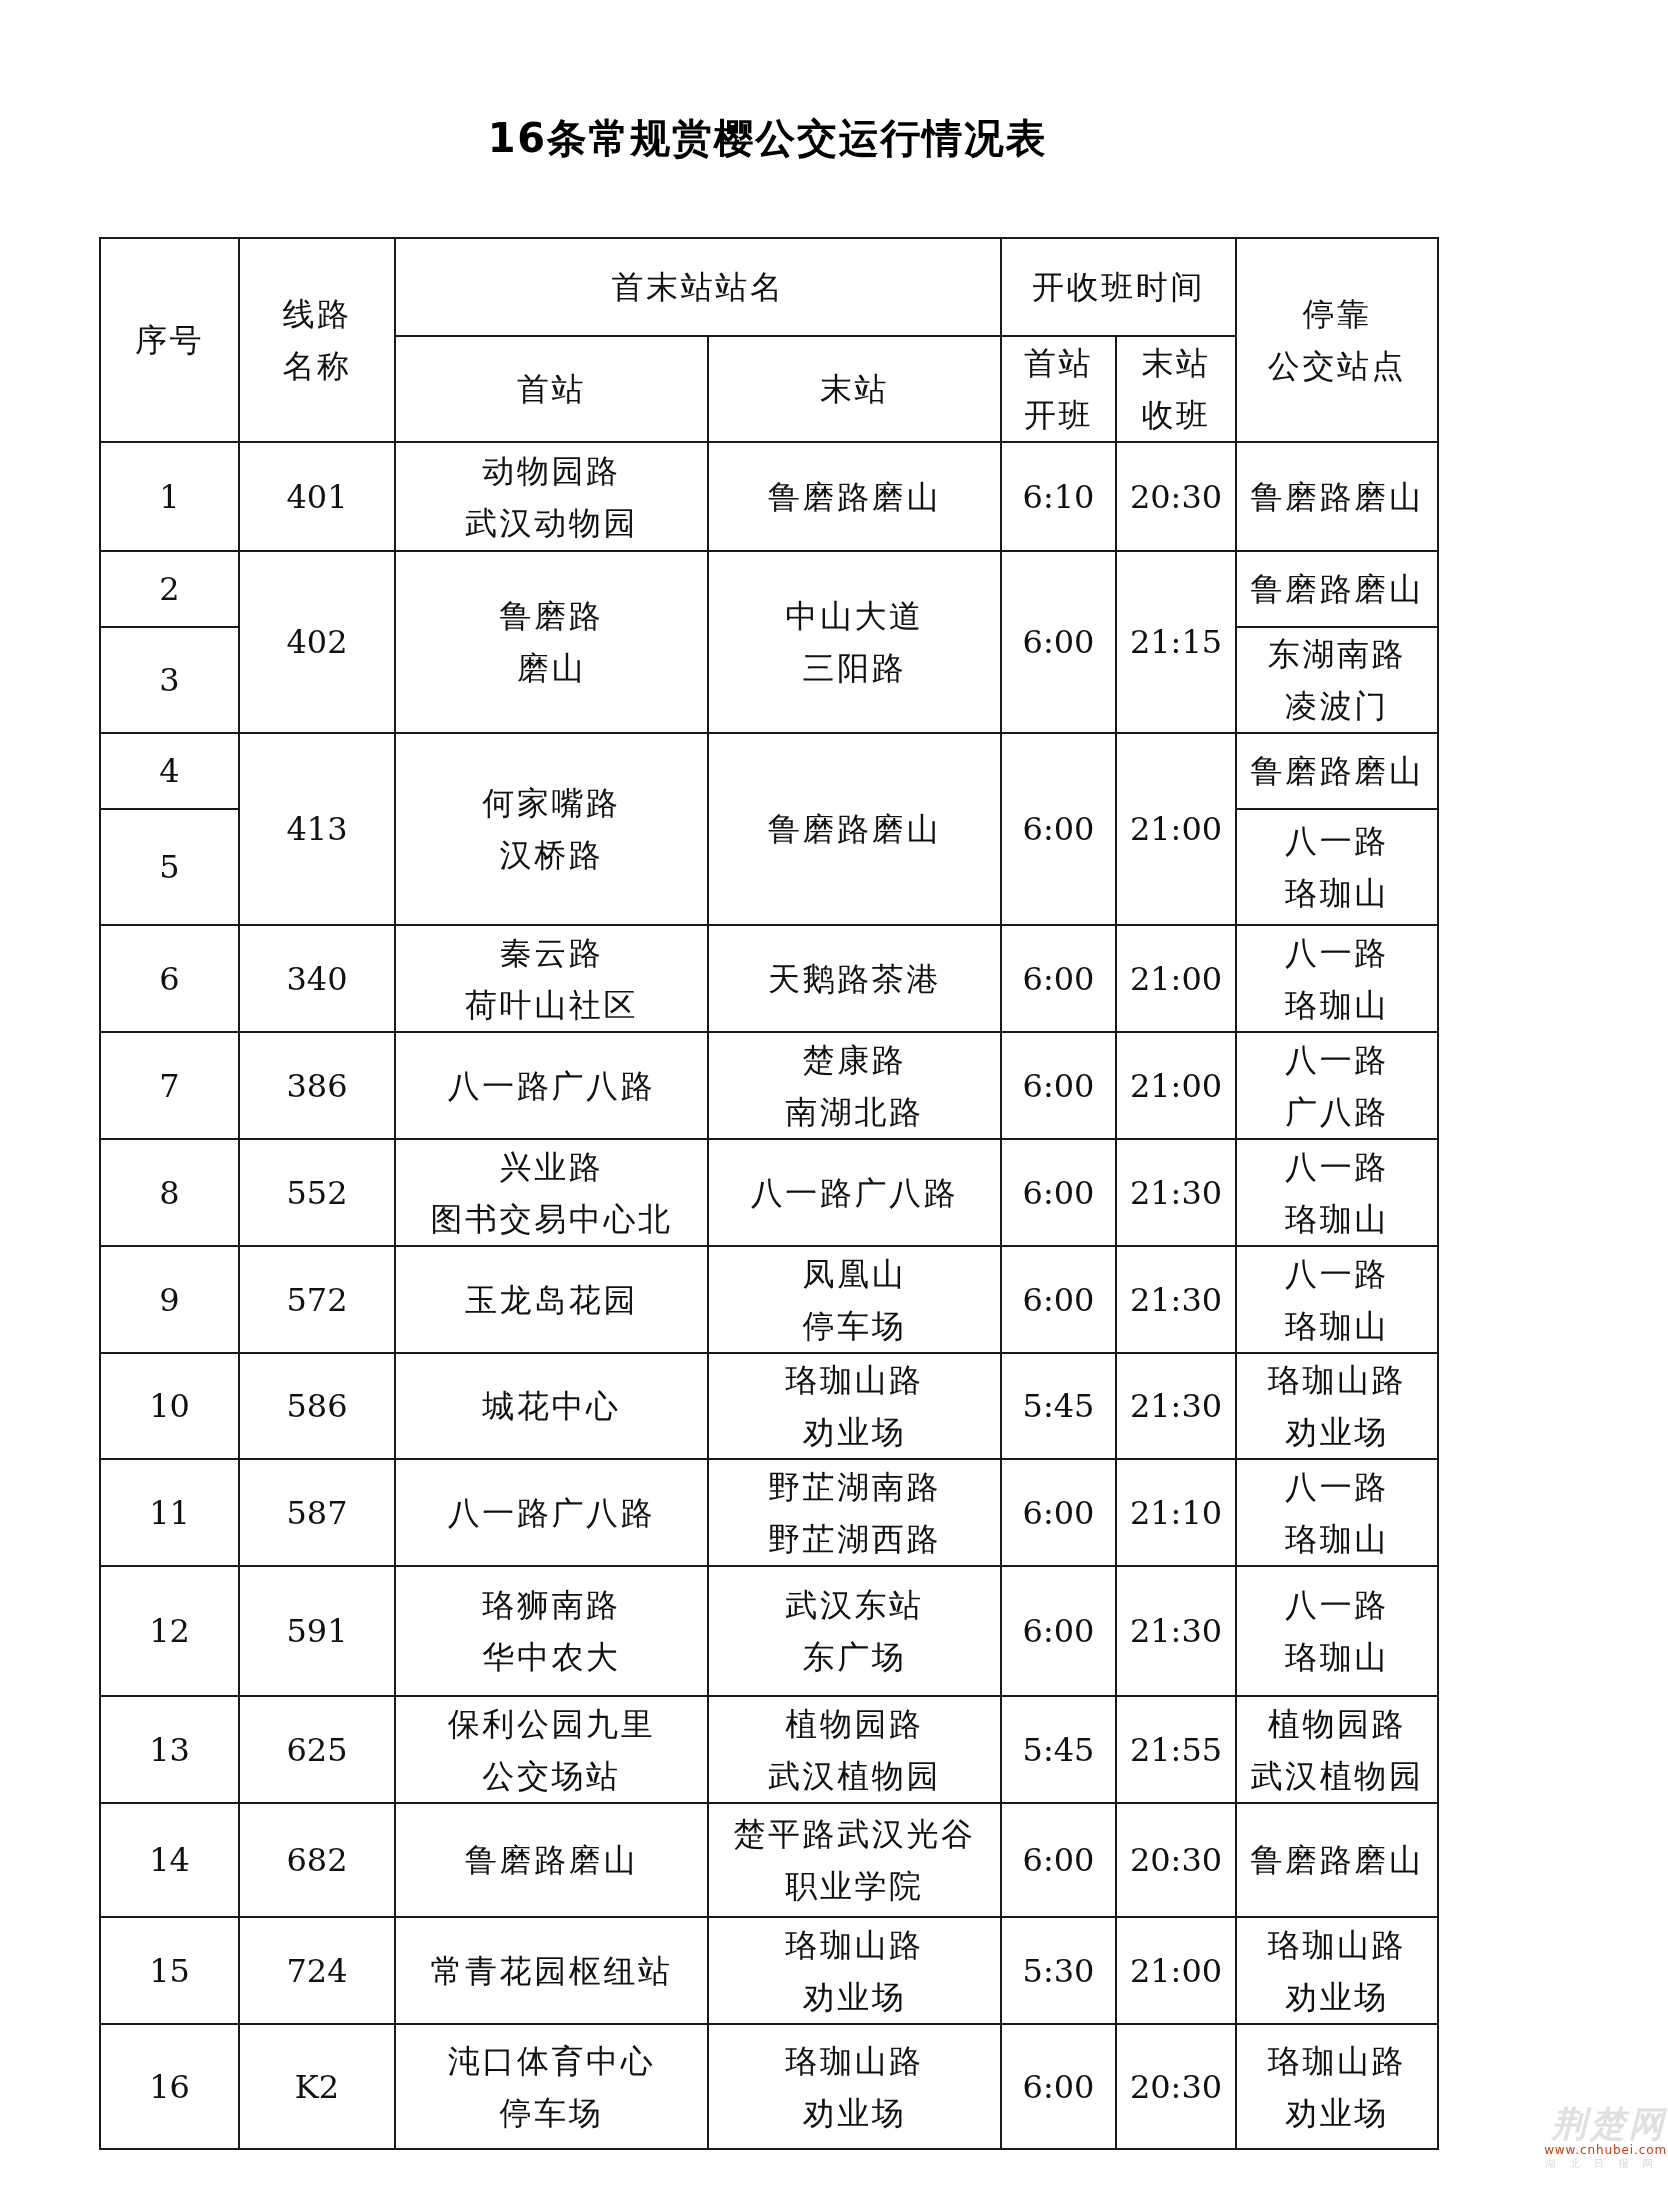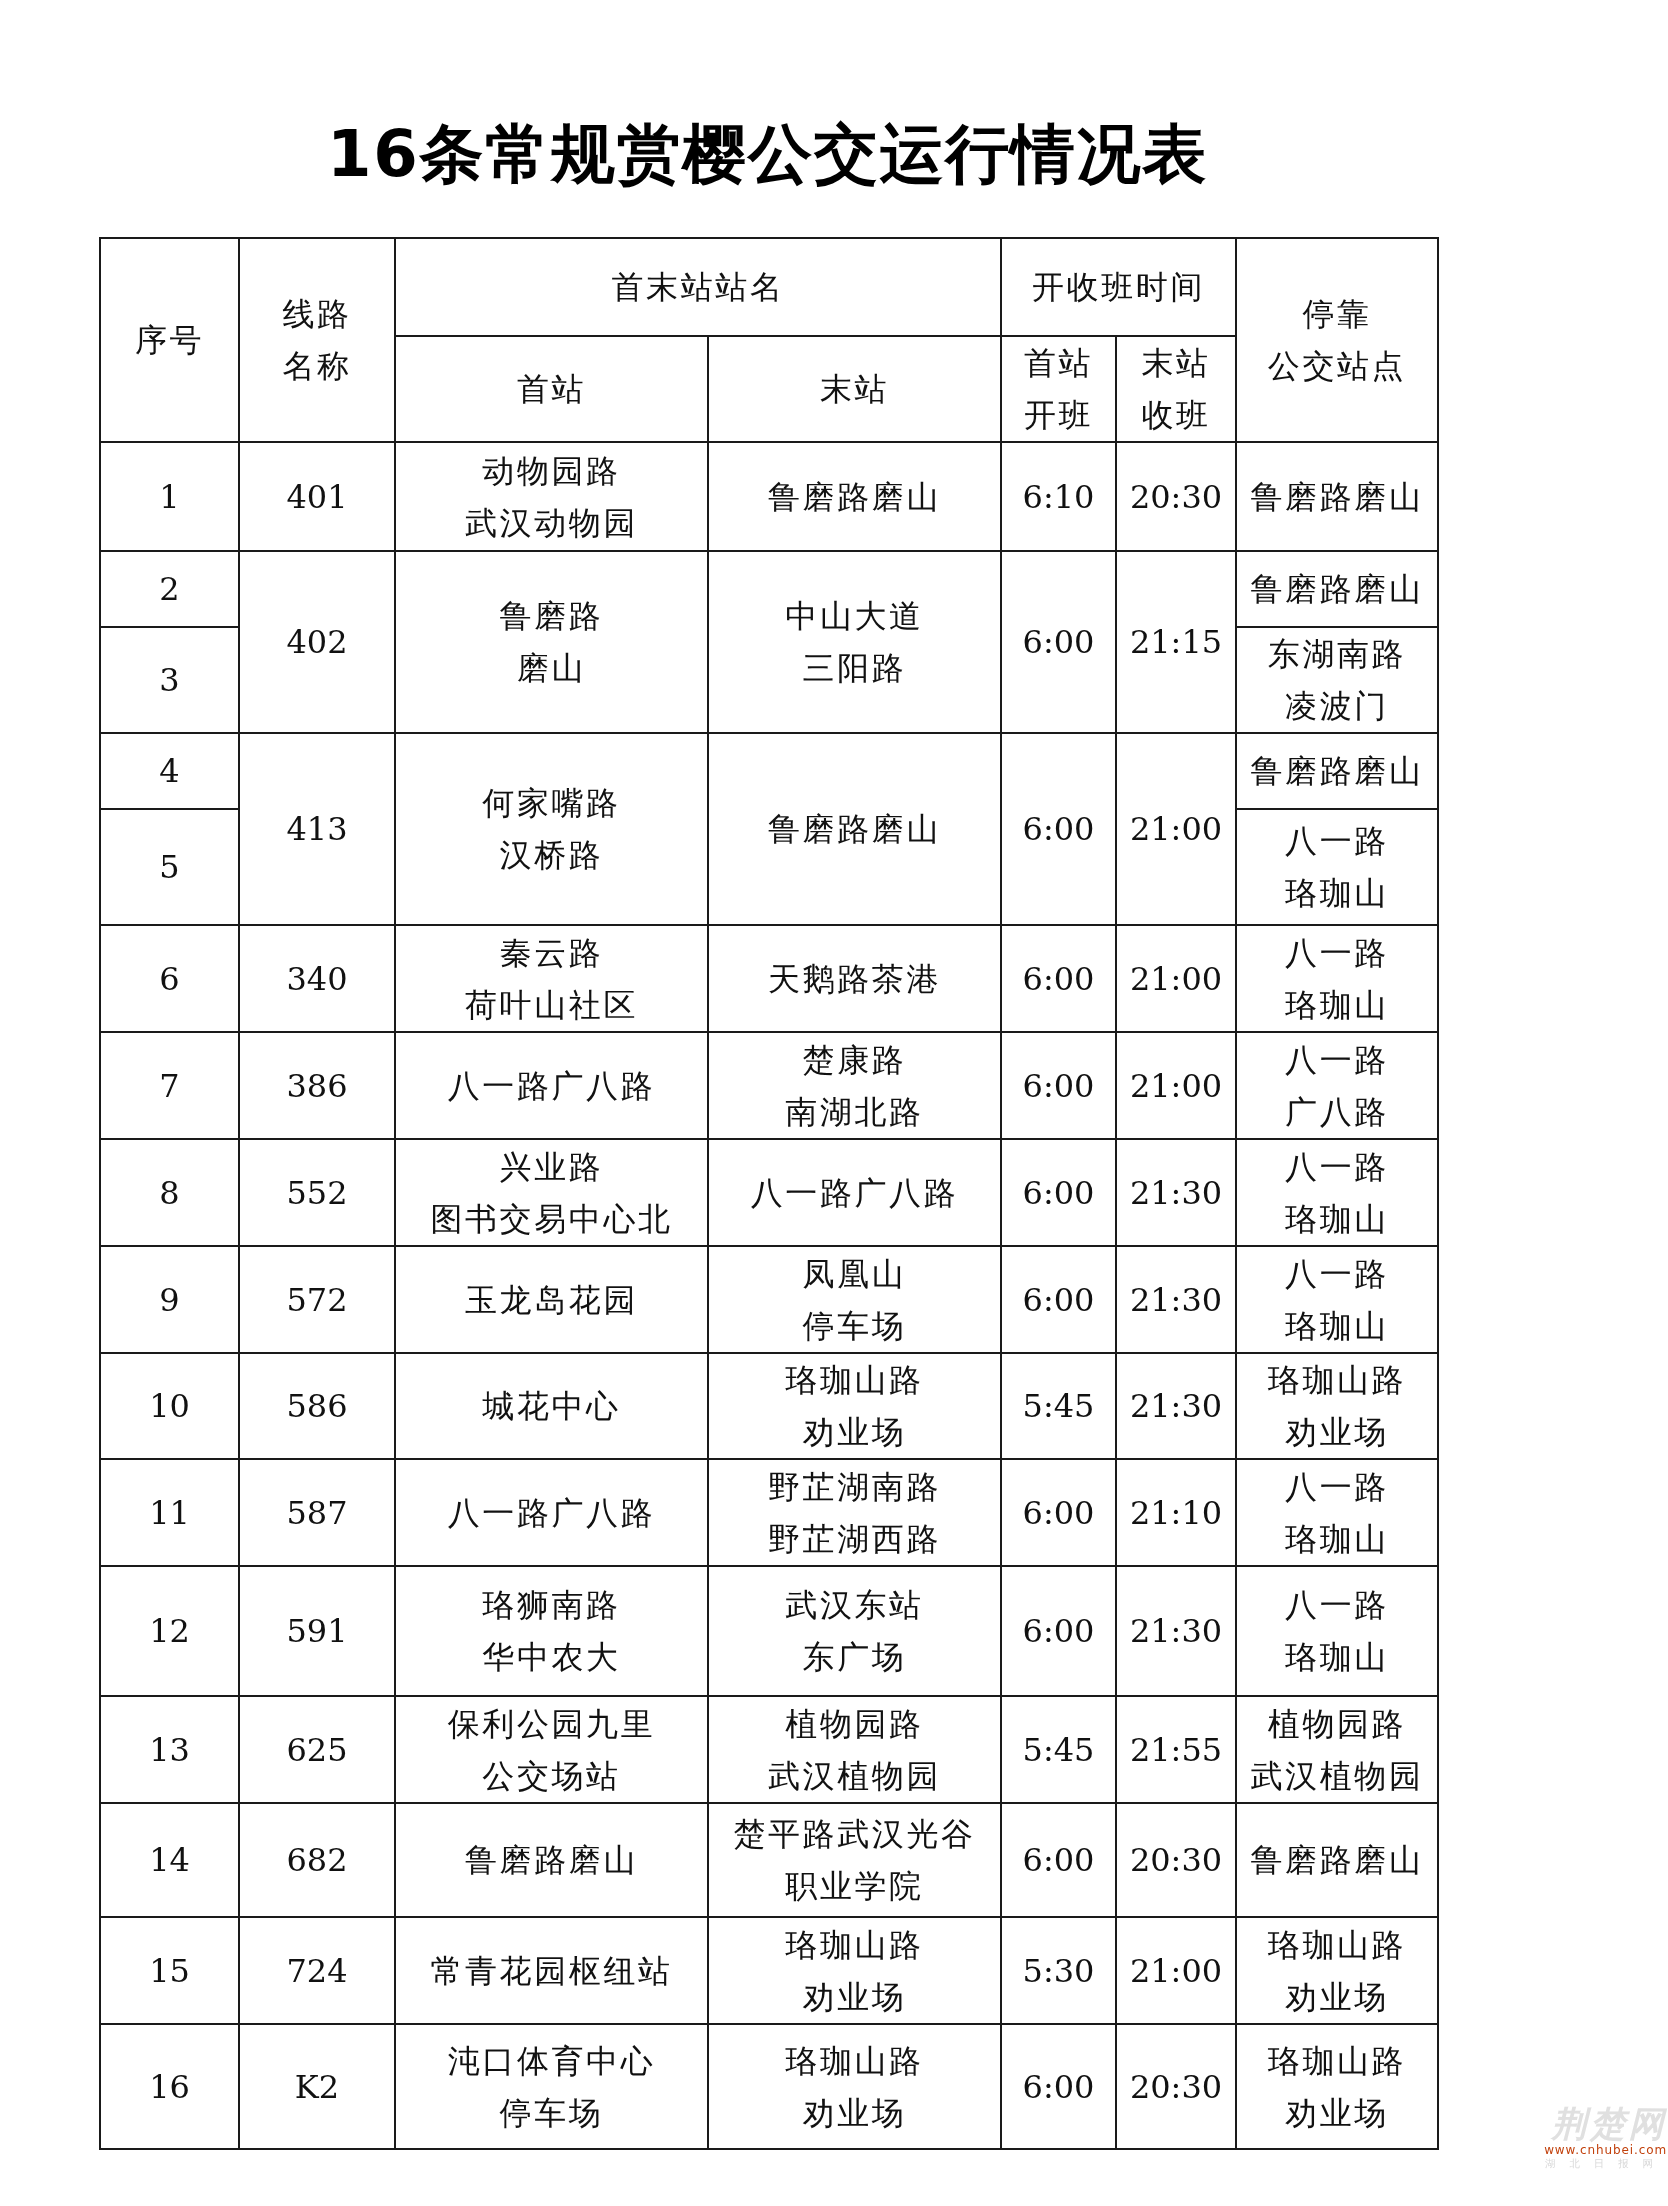--- a/index.html
+++ b/index.html
@@ -1,20 +1,20 @@
 <!DOCTYPE html>
 <html style="font-size:14px"><head>
 <meta charset="utf-8">
 <style>
   html, body { margin: 0; padding: 0; background: #ffffff; }
   body { width: 1669px; height: 2207px; position: relative; overflow: hidden;
          font-family: "DejaVu Serif", "Liberation Serif", serif; color: #111; }
   .title { position: absolute; left: 0; top: 111px; width: 1535px; text-align: center;
            font-family: "DejaVu Sans", "Liberation Sans", sans-serif; font-weight: bold;
-           font-size: 64px; letter-spacing: 1.7px; color: #000; }
+           font-size: 40px; letter-spacing: 1.7px; color: #000; }
   table.grid { position: absolute; left: 99px; top: 237px; border-collapse: collapse;
                table-layout: fixed; width: 1337px; }
   table.grid td, table.grid th { border: 2.2px solid #1a1a1a; text-align: center; vertical-align: middle;
                font-weight: normal; font-size: 32px; line-height: 52px; padding: 0; color: #111; }
   table.grid th { font-family: "DejaVu Sans", "Liberation Sans", sans-serif; font-size: 32px; }
   .num { font-family: "DejaVu Serif", "Liberation Serif", serif; font-size: 33px; }
   .cn { font-family: "DejaVu Sans", "Liberation Sans", sans-serif; letter-spacing: 2.6px; }
   .line { display: block; }
   .watermark { position: absolute; left: 1493px; top: 2105px; width: 174px; height: 78px;
                color: #d8d8d8; font-family: "DejaVu Sans", "Liberation Sans", sans-serif; text-align: right; }

